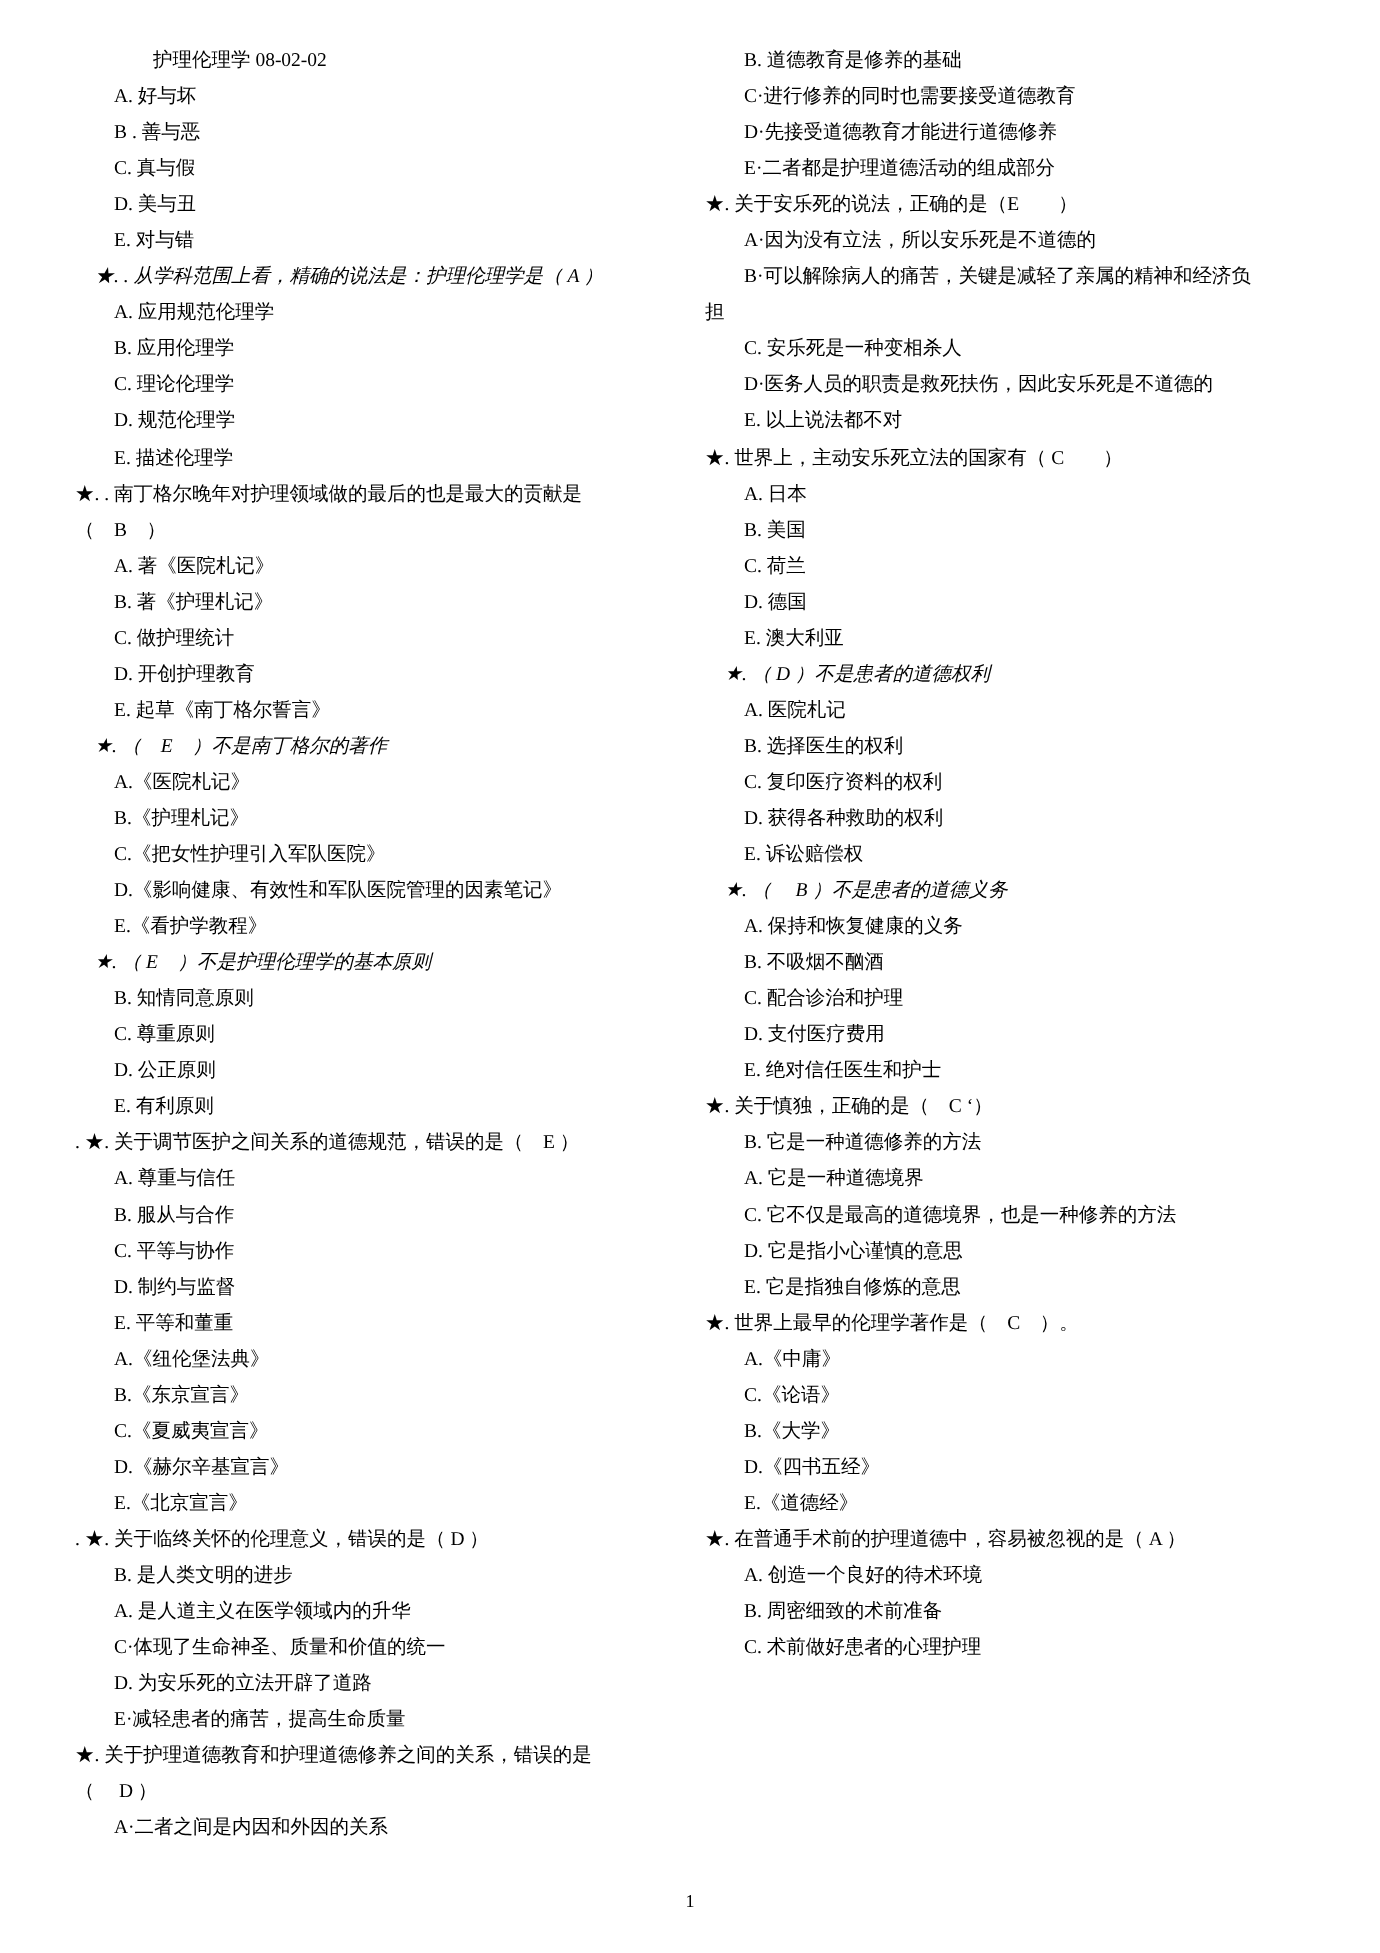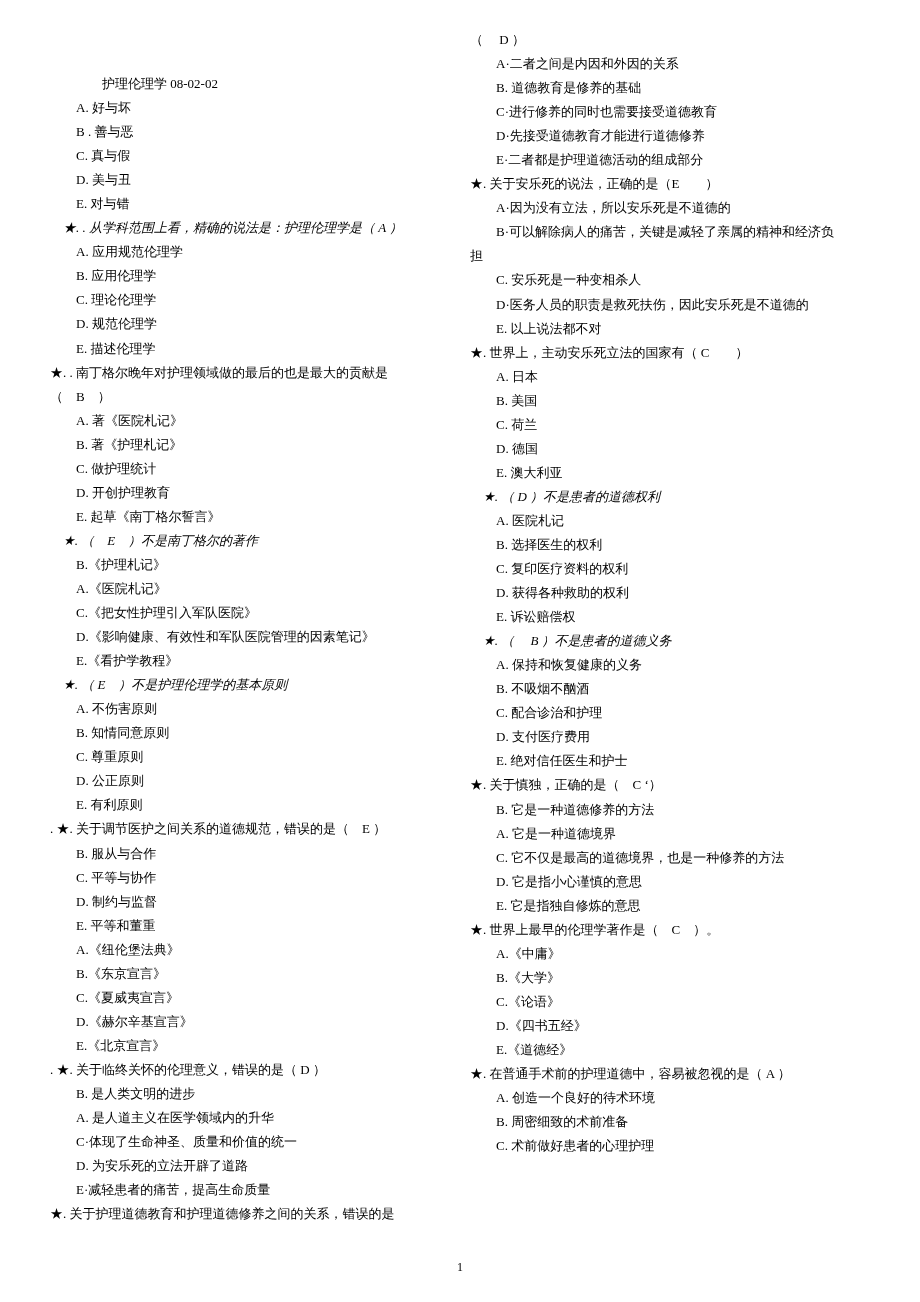--- a/index.html
+++ b/index.html
@@ -12,21 +12,21 @@
     width: 920px;
     height: 1302px;
     padding: 28px 50px;
   }
   .columns {
     column-count: 2;
     column-gap: 20px;
     column-fill: auto;
     height: 1220px;
   }
-  .title-line { text-indent: 4em; margin-top: 44px; }
+  .title-line { text-indent: 4em; }
   .q-line { }
   .opt-line { text-indent: 2em; }
   .indent-q { text-indent: 1em; font-style: italic; }
   .wrap-line { }
   .footer {
     text-align: center;
     font-size: 12px;
     margin-top: 8px;
   }
   p { white-space: nowrap; }
@@ -48,32 +48,32 @@
     <p class="opt-line">D.  规范伦理学</p>
     <p class="opt-line">E.  描述伦理学</p>
     <p class="q-line">★. . 南丁格尔晚年对护理领域做的最后的也是最大的贡献是</p>
     <p class="wrap-line">（　B　）</p>
     <p class="opt-line">A.  著《医院札记》</p>
     <p class="opt-line">B.  著《护理札记》</p>
     <p class="opt-line">C.  做护理统计</p>
     <p class="opt-line">D.  开创护理教育</p>
     <p class="opt-line">E.  起草《南丁格尔誓言》</p>
     <p class="indent-q">★. （　E　）不是南丁格尔的著作</p>
+    <p class="opt-line">A.《医院札记》</p>
     <p class="opt-line">B.《护理札记》</p>
-    <p class="opt-line">A.《医院札记》</p>
     <p class="opt-line">C.《把女性护理引入军队医院》</p>
     <p class="opt-line">D.《影响健康、有效性和军队医院管理的因素笔记》</p>
     <p class="opt-line">E.《看护学教程》</p>
     <p class="indent-q">★. （ E　）不是护理伦理学的基本原则</p>
-    <p class="opt-line">A.  不伤害原则</p>
     <p class="opt-line">B.  知情同意原则</p>
     <p class="opt-line">C.  尊重原则</p>
     <p class="opt-line">D.  公正原则</p>
     <p class="opt-line">E.  有利原则</p>
     <p class="q-line">. ★. 关于调节医护之间关系的道德规范，错误的是（　E ）</p>
+    <p class="opt-line">A.  尊重与信任</p>
     <p class="opt-line">B.  服从与合作</p>
     <p class="opt-line">C.  平等与协作</p>
     <p class="opt-line">D.  制约与监督</p>
     <p class="opt-line">E.  平等和董重</p>
     <p class="opt-line">A.《纽伦堡法典》</p>
     <p class="opt-line">B.《东京宣言》</p>
     <p class="opt-line">C.《夏威夷宣言》</p>
     <p class="opt-line">D.《赫尔辛基宣言》</p>
     <p class="opt-line">E.《北京宣言》</p>
     <p class="q-line">. ★. 关于临终关怀的伦理意义，错误的是（  D  ）</p>
@@ -115,22 +115,22 @@
     <p class="opt-line">D.  支付医疗费用</p>
     <p class="opt-line">E.  绝对信任医生和护士</p>
     <p class="q-line">★. 关于慎独，正确的是（　C ‘）</p>
     <p class="opt-line">B.  它是一种道德修养的方法</p>
     <p class="opt-line">A.  它是一种道德境界</p>
     <p class="opt-line">C.  它不仅是最高的道德境界，也是一种修养的方法</p>
     <p class="opt-line">D.  它是指小心谨慎的意思</p>
     <p class="opt-line">E.  它是指独自修炼的意思</p>
     <p class="q-line">★. 世界上最早的伦理学著作是（　C　）。</p>
     <p class="opt-line">A.《中庸》</p>
+    <p class="opt-line">C.《论语》</p>
     <p class="opt-line">B.《大学》</p>
-    <p class="opt-line">C.《论语》</p>
     <p class="opt-line">D.《四书五经》</p>
     <p class="opt-line">E.《道德经》</p>
     <p class="q-line">★. 在普通手术前的护理道德中，容易被忽视的是（  A  ）</p>
     <p class="opt-line">A.  创造一个良好的待术环境</p>
     <p class="opt-line">B.  周密细致的术前准备</p>
     <p class="opt-line">C.  术前做好患者的心理护理</p>
   </div>
 <div class="footer">1</div>
 
 </body></html>

